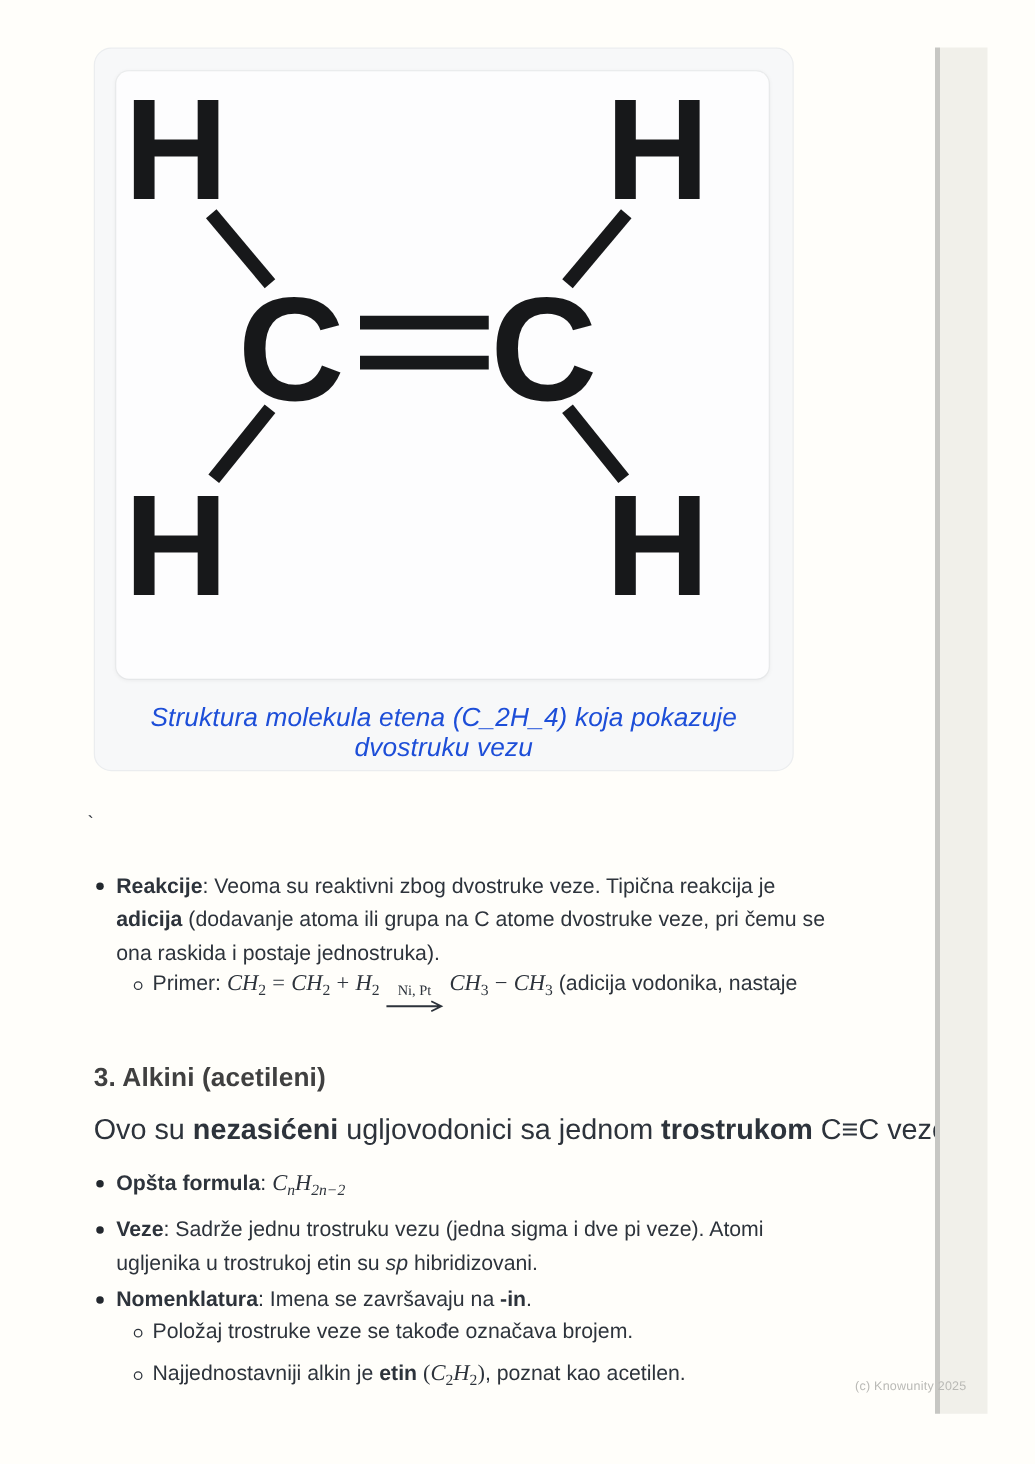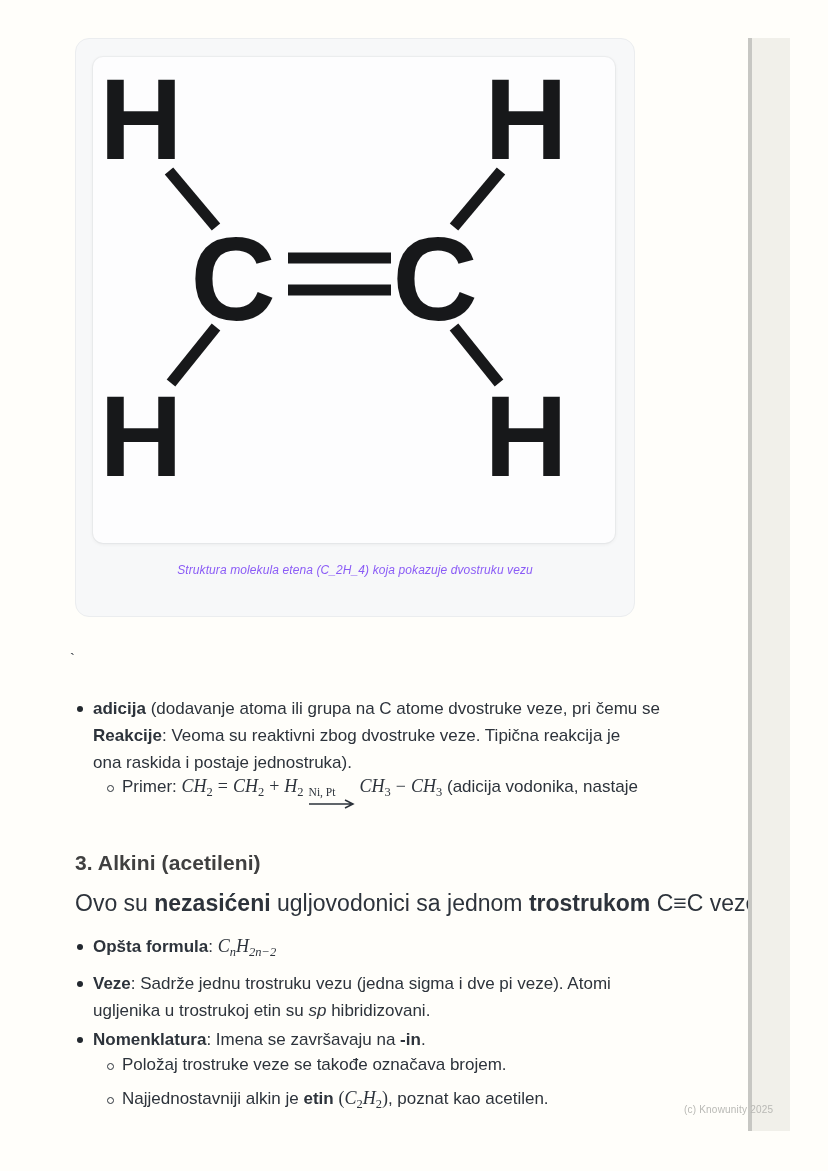--- a/index.html
+++ b/index.html
@@ -19,21 +19,21 @@
   .img-frame{
     position:absolute;left:17px;top:18px;width:522px;height:486px;
     background:#fdfdfe;border-radius:10px;
     box-shadow:0 1px 4px rgba(15,20,30,.07),0 0 0 1px rgba(15,20,30,.03);
   }
   .img-frame svg{display:block;width:522px;height:486px;}
   .atom{font-family:"Liberation Sans",sans-serif;font-weight:bold;fill:#17181a;}
   .bond{stroke:#17181a;stroke-width:11;}
   .caption{
     position:absolute;left:0;right:0;top:524px;text-align:center;
-    font-style:italic;font-size:12px;color:#8b5cf6;letter-spacing:.1px;
+    font-style:italic;font-size:21px;color:#1d4ed8;letter-spacing:.1px;
   }
   
   .tick{position:absolute;left:70px;top:650px;font-size:15px;color:#2d333b;}
   .li{position:absolute;width:660px;}
   .li .dot{
     position:absolute;left:2px;top:11px;width:6px;height:6px;border-radius:50%;
     background:#23282e;
   }
   .li .ring{
     position:absolute;left:2px;top:12px;width:5px;height:5px;border-radius:50%;
@@ -54,21 +54,21 @@
   .math sub{
     font-size:12.5px;font-style:normal;line-height:0;vertical-align:-4px;
     font-family:"Liberation Serif",serif;
   }
   .math sub.it{font-style:italic;}
   .math .op{font-style:normal;margin:0 5px;}
   .math .paren{font-style:normal;}
   .sp-it{font-style:italic;margin-top:42px;}
   .eqline{line-height:34px;}
   .xarrow{
-    display:inline-flex;flex-direction:column;
+    display:inline-flex;flex-direction:column;align-items:center;
     vertical-align:-4px;margin:0 5px;
   }
   .xlabel{
     font-family:"Liberation Serif",serif;font-size:11.5px;line-height:11px;
     color:#2d333b;margin-bottom:1px;white-space:pre;
   }
   
   .watermark{
     position:absolute;left:684px;top:1104px;font-size:10px;color:#b9b9b5;
     letter-spacing:.2px;z-index:3;white-space:pre;
@@ -105,22 +105,22 @@
       </svg>
     </div>
     <figcaption class="caption">Struktura molekula etena (C_2H_4) koja pokazuje dvostruku vezu</figcaption>
   </figure>
 
   <div class="tick">`</div>
 
   <div class="li" style="left:75px;top:695px;">
     <span class="dot"></span>
     <div class="li-body">
+      <div class="line"><b>Reakcije</b><span>: Veoma su reaktivni zbog dvostruke veze. Tipična reakcija je</span></div>
       <div class="line"><b>adicija</b><span> (dodavanje atoma ili grupa na C atome dvostruke veze, pri čemu se</span></div>
-      <div class="line"><b>Reakcije</b><span>: Veoma su reaktivni zbog dvostruke veze. Tipična reakcija je</span></div>
       <div class="line"><span>ona raskida i postaje jednostruka).</span></div>
     </div>
   </div>
 
   <div class="li sub" style="left:105px;top:769px;">
     <span class="ring" style="top:16px;"></span>
     <div class="li-body">
       <div class="line eqline"><span>Primer: </span><span class="math"><i>CH</i><sub>2</sub><span class="op">=</span><i>CH</i><sub>2</sub><span class="op">+</span><i>H</i><sub>2</sub></span><span class="xarrow"><span class="xlabel">Ni, Pt</span><svg width="46" height="10" viewBox="0 0 46 10">
               <path d="M0 5 H43 M36 1 L44 5 L36 9" fill="none" stroke="#2d333b" stroke-width="1.5"></path>
             </svg></span><span class="math"><i>CH</i><sub>3</sub><span class="op">−</span><i>CH</i><sub>3</sub></span><span> (adicija vodonika, nastaje</span></div>

